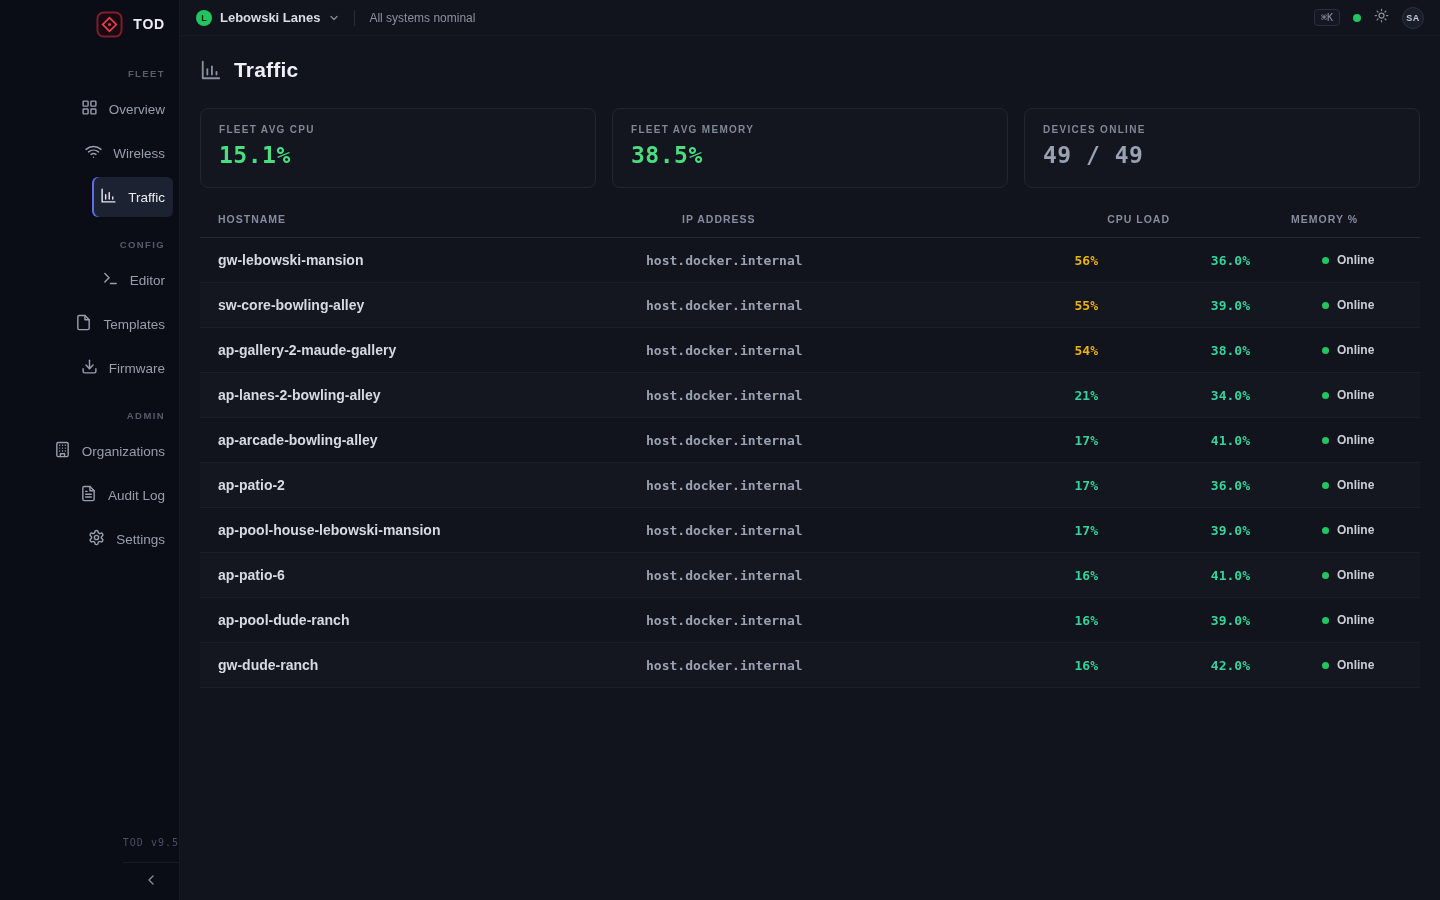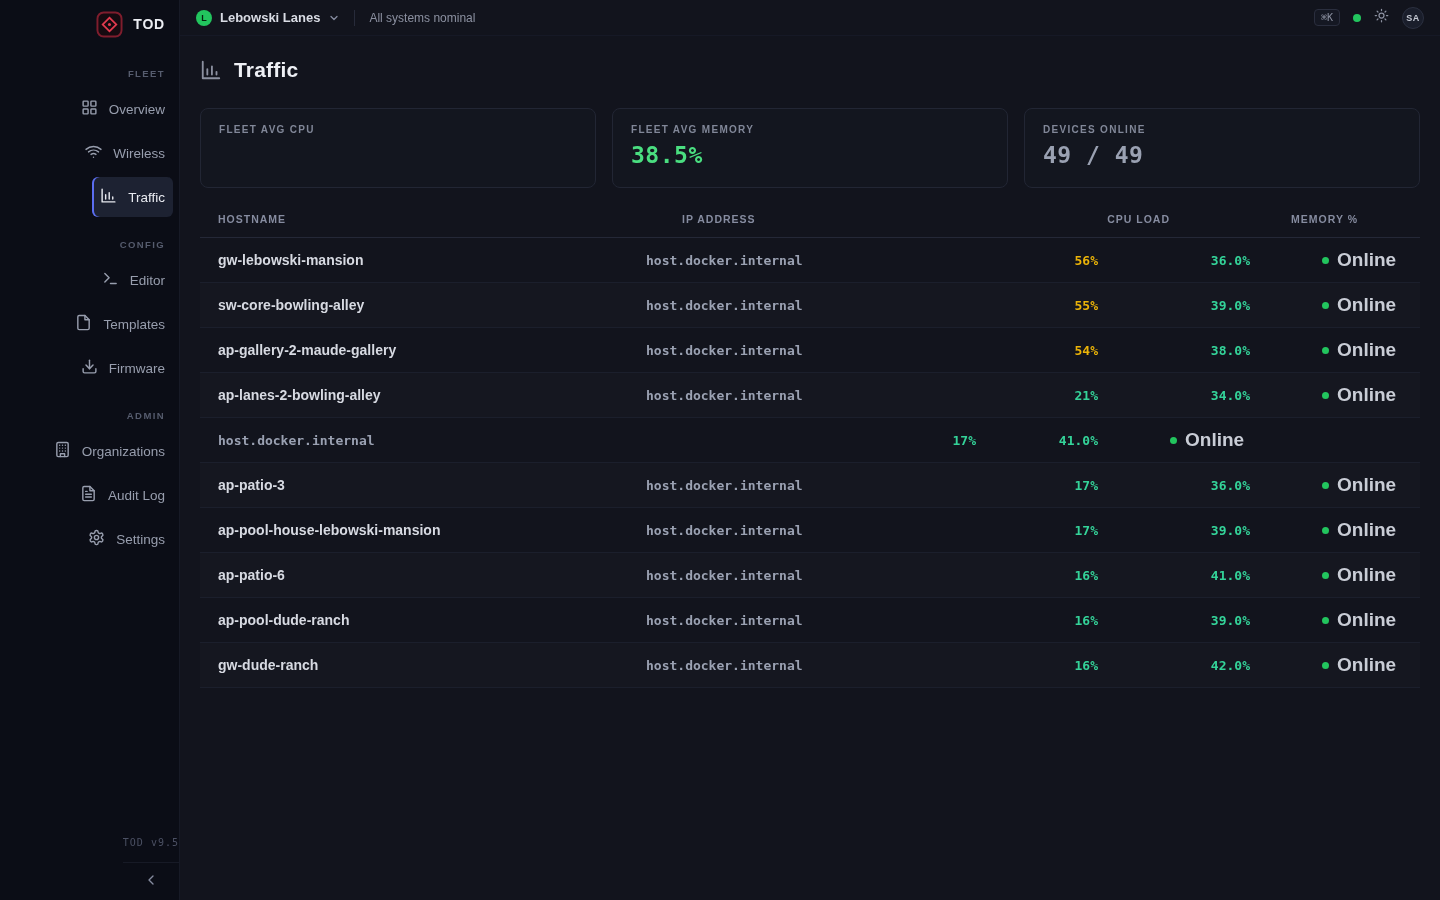--- a/index.html
+++ b/index.html
@@ -112,21 +112,21 @@
   .trow { height:45px; border-bottom:1px solid #1b1f2c; cursor:pointer;font-weight:bold; }
   .trow:nth-child(even) { background:rgba(255,255,255,0.015); }
   .col-right { text-align:right; }
   .col-status { padding-left:72px; }
   .cell-host { color:#d7dae2; font-size:14px; }
   .cell-ip { font-family:"DejaVu Sans Mono", monospace; font-size:13px; color:#9aa1b2; }
   .cell-cpu, .cell-mem { font-family:"DejaVu Sans Mono", monospace; font-size:13px; text-align:right; }
   .cell-cpu.warn { color:#eab308; }
   .cell-cpu.ok { color:#34d399; }
   .cell-mem { color:#34d399; }
-  .cell-status { display:flex; align-items:center; gap:8px; padding-left:72px; color:#c9cdd6; font-size:19px; }
+  .cell-status { display:flex; align-items:center; gap:8px; padding-left:72px; color:#c9cdd6; font-size:12px; }
   .dot { width:7px; height:7px; border-radius:50%; background:#22c55e; flex:none; }
 </style>
 </head>
 <body>
 
 <aside class="sidebar">
   <div class="logo-row">
     <span class="logo-box">
       <svg viewBox="0 0 28 28" fill="none">
         <rect x="1.5" y="1.5" width="25" height="25" rx="6.5" stroke="#7f1d2d" stroke-width="2" fill="#160a10"></rect>
@@ -266,20 +266,21 @@
             <path d="M13 17V8"></path>
             <path d="M18 17v-3"></path>
           </svg>
         </span>
       <h1 class="page-title">Traffic</h1>
     </div>
 
     <div class="stats">
       <div class="card">
         <div class="card-label">FLEET AVG CPU</div>
+        <div class="card-value green">15.1%</div>
       </div>
       <div class="card">
         <div class="card-label">FLEET AVG MEMORY</div>
         <div class="card-value green">38.5%</div>
       </div>
       <div class="card">
         <div class="card-label">DEVICES ONLINE</div>
         <div class="card-value muted">49 / 49</div>
       </div>
     </div>
@@ -332,31 +333,32 @@
     <div class="cell-ip">host.docker.internal</div>
     <div class="cell-cpu ok">21%</div>
     <div class="cell-mem">34.0%</div>
     <div class="cell-status">
       <span class="dot"></span>
       <span>Online</span>
     </div>
   </div>
 
   <div class="trow">
+    <div class="cell-host">ap-arcade-bowling-alley</div>
     <div class="cell-ip">host.docker.internal</div>
     <div class="cell-cpu ok">17%</div>
     <div class="cell-mem">41.0%</div>
     <div class="cell-status">
       <span class="dot"></span>
       <span>Online</span>
     </div>
   </div>
 
   <div class="trow">
-    <div class="cell-host">ap-patio-3</div>
+    <div class="cell-host">ap-patio-2</div>
     <div class="cell-ip">host.docker.internal</div>
     <div class="cell-cpu ok">17%</div>
     <div class="cell-mem">36.0%</div>
     <div class="cell-status">
       <span class="dot"></span>
       <span>Online</span>
     </div>
   </div>
 
   <div class="trow">

